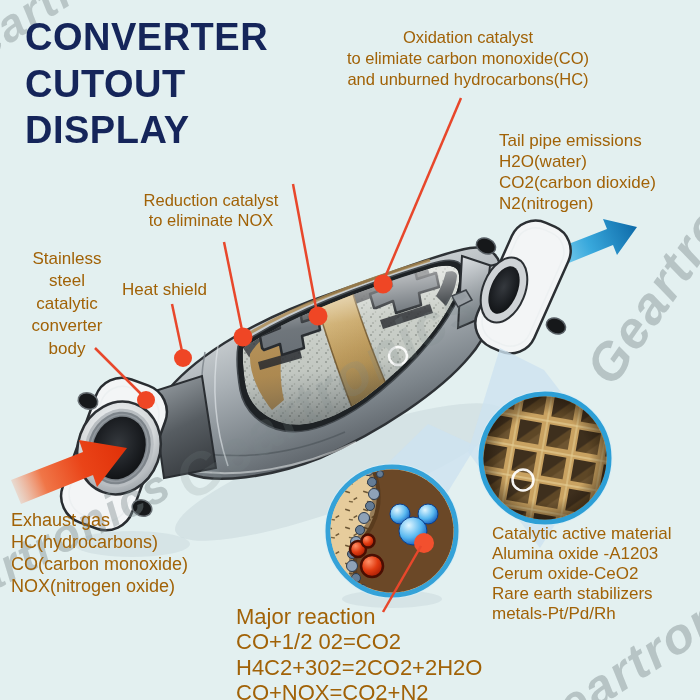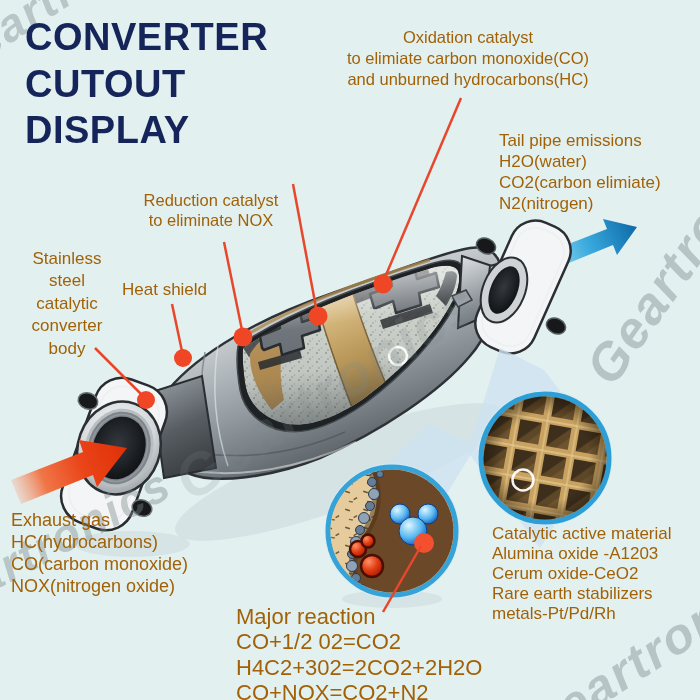--- a/index.html
+++ b/index.html
@@ -295,21 +295,21 @@
 <div class="wm wm5">Geartronics</div>
 
 <div class="txt title">CONVERTER
 CUTOUT
 DISPLAY</div>
 <div class="txt lab oxidation">Oxidation catalyst
 to elimiate carbon monoxide(CO)
 and unburned hydrocarbons(HC)</div>
 <div class="txt lab tailpipe">Tail pipe emissions
 H2O(water)
-CO2(carbon elimiate)
+CO2(carbon dioxide)
 N2(nitrogen)</div>
 <div class="txt lab stainless">Stainless
 steel
 catalytic
 converter
 body</div>
 <div class="txt lab reduction">Reduction catalyst
 to eliminate NOX</div>
 <div class="txt lab heatshield">Heat shield</div>
 <div class="txt lab exhaust">Exhaust gas

